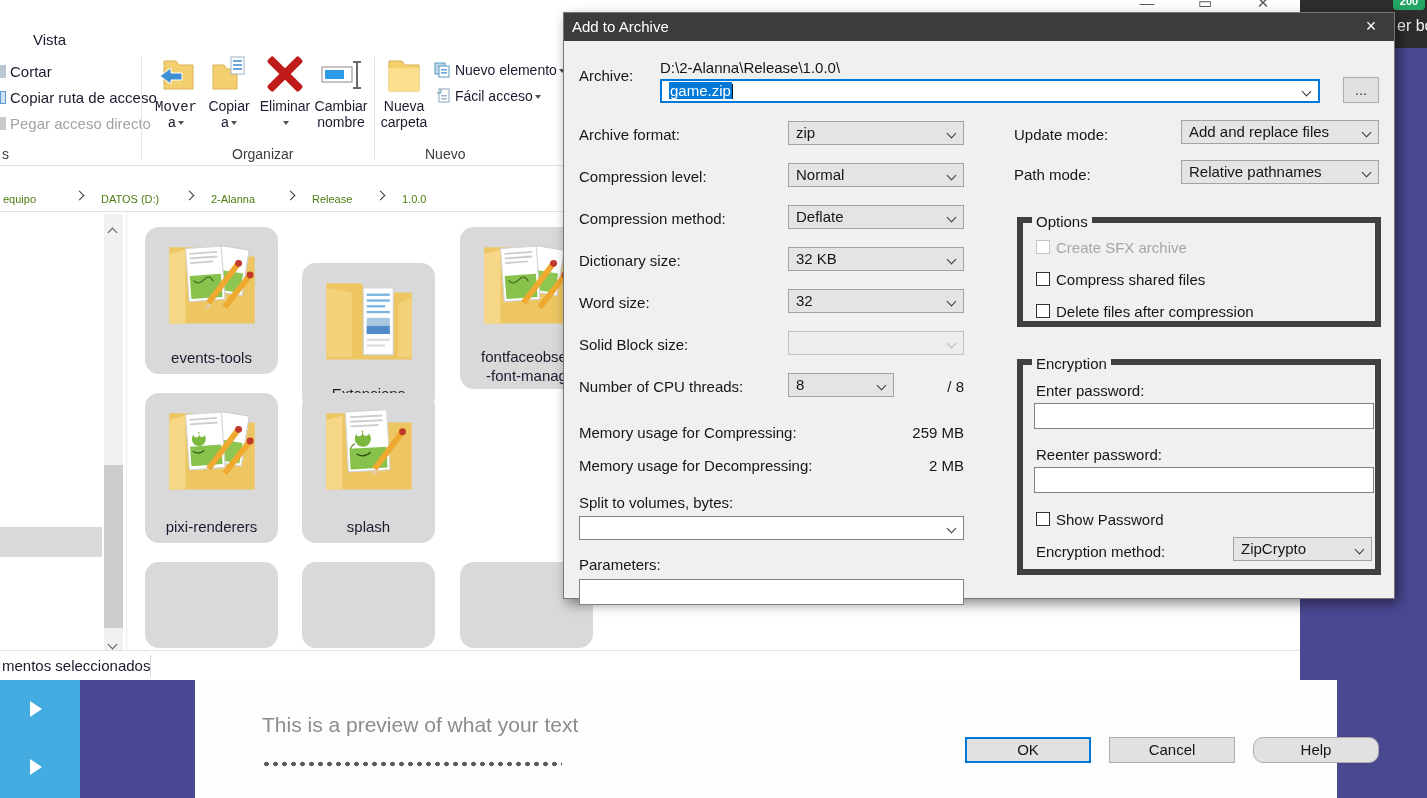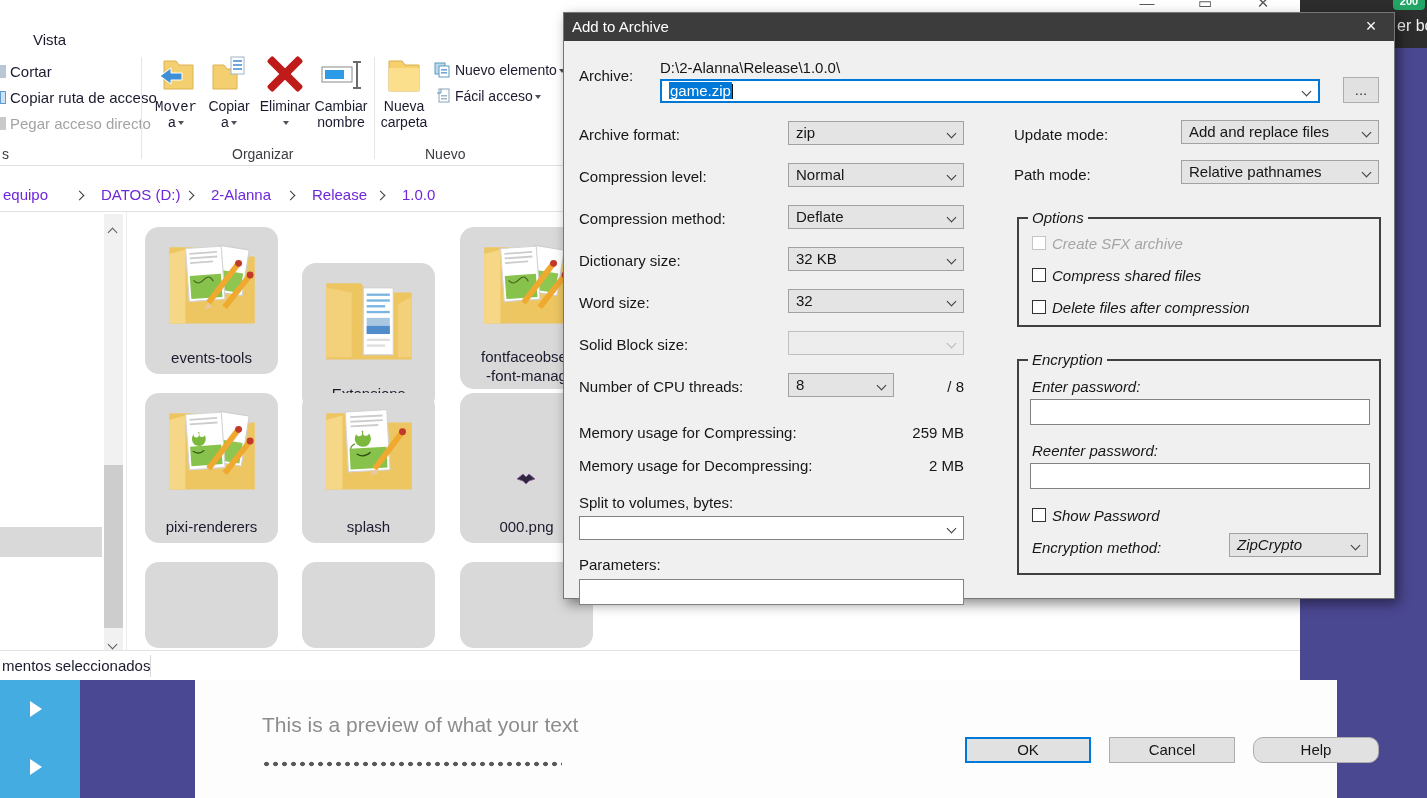--- a/index.html
+++ b/index.html
@@ -31,21 +31,21 @@
 
   
   .chev { display:inline-block; width:7px; height:7px; border-left:1.4px solid #3a3a3a; border-bottom:1.4px solid #3a3a3a; }
   .chev.down  { transform:rotate(-45deg); }
   .chev.up    { transform:rotate(135deg); }
   .chev.right { transform:rotate(-135deg); }
   .chev.dis   { border-color:#b9b9b9; }
 
   
   #crumbbar { position:absolute; left:0; top:167px; width:1300px; height:45px; background:#fff; border-bottom:1px solid #e1e1e1; }
-  #crumbbar .bc { position:absolute; top:19px; font-size:15px; color:#6d28d9; white-space:nowrap; }
+  #crumbbar .bc { position:absolute; top:26px; font-size:11px; color:#4d7c0f; white-space:nowrap; }
   #crumbbar .bcsep { position:absolute; top:18px; }
 
   
   #navsel { left:0; top:527px; width:102px; height:30px; background:#d9d9d9; }
   #vscroll { left:104px; top:214px; width:19px; height:438px; background:#f1f1f1; }
   #vthumb { left:104px; top:465px; width:19px; height:163px; background:#cdcdcd; }
   .scr-arrow { position:absolute; left:109px; }
   #navline { left:126px; top:212px; width:1px; height:438px; background:#ececec; }
 
   
@@ -77,21 +77,21 @@
   .dval { position:absolute; font-size:15px; color:#161616; text-align:right; }
   .combo { position:absolute; height:24px; background:#e4e4e4; border:1px solid #a2a2a2; font-size:15px; color:#161616; line-height:22px; padding-left:7px; }
   .combo .cv { position:absolute; right:8px; top:8px; }
   .combo.white { background:#fff; border-color:#828282; }
   .combo.disabled { background:#ededed; border-color:#c0c0c0; }
   .combo.focus { border:2px solid #0078d7; background:#fff; line-height:20px; }
   .sel-text { background:#0078d7; color:#fff; padding:0 1px; }
   .caret { display:inline-block; width:1px; height:15px; background:#111; vertical-align:-3px; }
   .btn { position:absolute; height:26px; background:#e1e1e1; border:1px solid #adadad; font-size:15px; color:#161616; text-align:center; line-height:24px; }
   .btn.def { border:2px solid #0078d7; line-height:22px; }
-  .gbox { position:absolute; border:2px solid #404040;font-style:italic; }
+  .gbox { position:absolute; border:6px solid #404040; }
   .gbox .leg { position:absolute; left:9px; top:-10px; background:#f0f0f0; padding:0 4px; font-size:15px; color:#161616; }
   .ckrow { position:absolute; left:13px; height:16px; }
   .ckbox { position:absolute; left:0; top:1px; width:14px; height:14px; background:#fff; border:1px solid #333; }
   .ckrow .cklbl { position:absolute; left:20px; top:0; font-size:15px; color:#161616; white-space:nowrap; }
   .ckrow.dis .ckbox { border-color:#c4c4c4; }
   .ckrow.dis .cklbl { color:#a5a5a5; }
   .tinput { position:absolute; height:26px; background:#fff; border:1px solid #828282; }
 </style>
 </head>
 <body>
@@ -331,26 +331,20 @@
             <path d="M34 47q6 4 12 -1" stroke="#2f4d15" fill="none"></path>
           </g>
         <line x1="50" y1="60" x2="74" y2="28" stroke="#f0a92f" stroke-width="5"></line>
           <circle cx="74" cy="28" r="3" fill="#c0392b"></circle>
           <polygon points="50,60 46,66 53,64" fill="#e8caa0"></polygon>
         <path d="M8 78V18l14-4v64z" fill="#f6d787"></path>
       </svg>
       <div class="lbl">splash</div>
     </div>
 
-    <div class="tile" style="left:460px; top:393px; height:150px;">
-      <svg class="fico" style="top:78px; left:56px; transform:none;" width="20" height="16" viewBox="0 0 20 16">
-        <polygon points="1,8 7,3 10,6 13,3 19,8 13,10 10,13 7,10" fill="#2f2640" stroke="#8b5a9e" stroke-width="0.8"></polygon>
-      </svg>
-      <div class="lbl">000.png</div>
-    </div>
 
     <div class="tile" style="left:145px; top:562px; height:86px;"></div>
     <div class="tile" style="left:302px; top:562px; height:86px;"></div>
     <div class="tile" style="left:460px; top:562px; height:86px;"></div>
 
     <div id="statusbar">
       <div class="st">mentos seleccionados</div>
       <div class="stdiv"></div>
     </div>
   </div>

